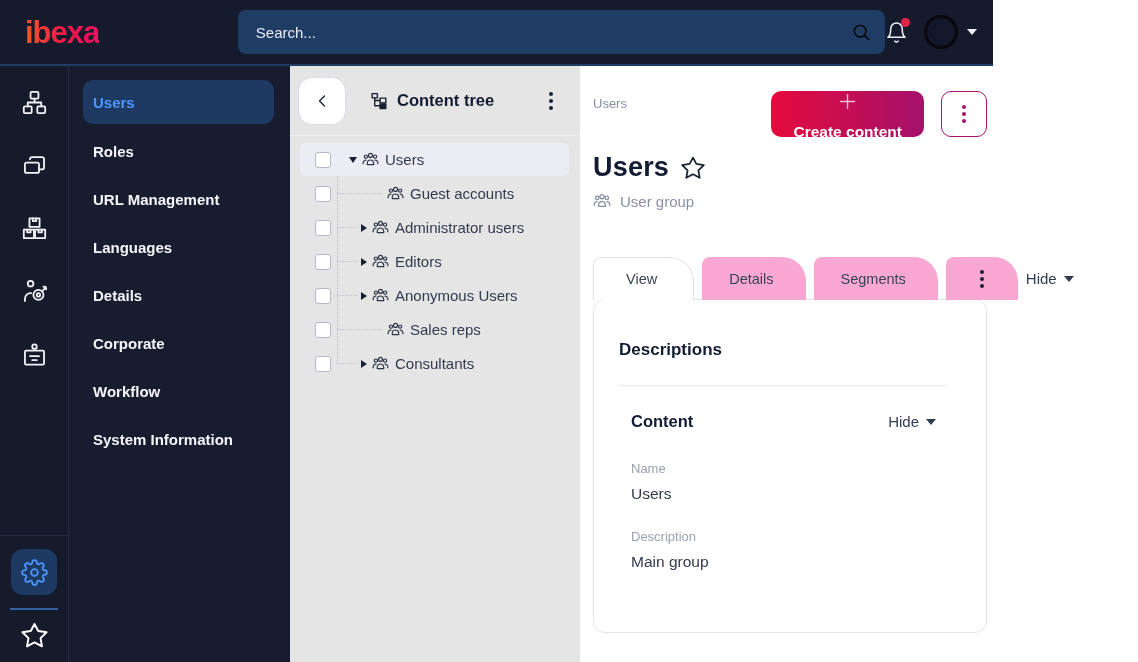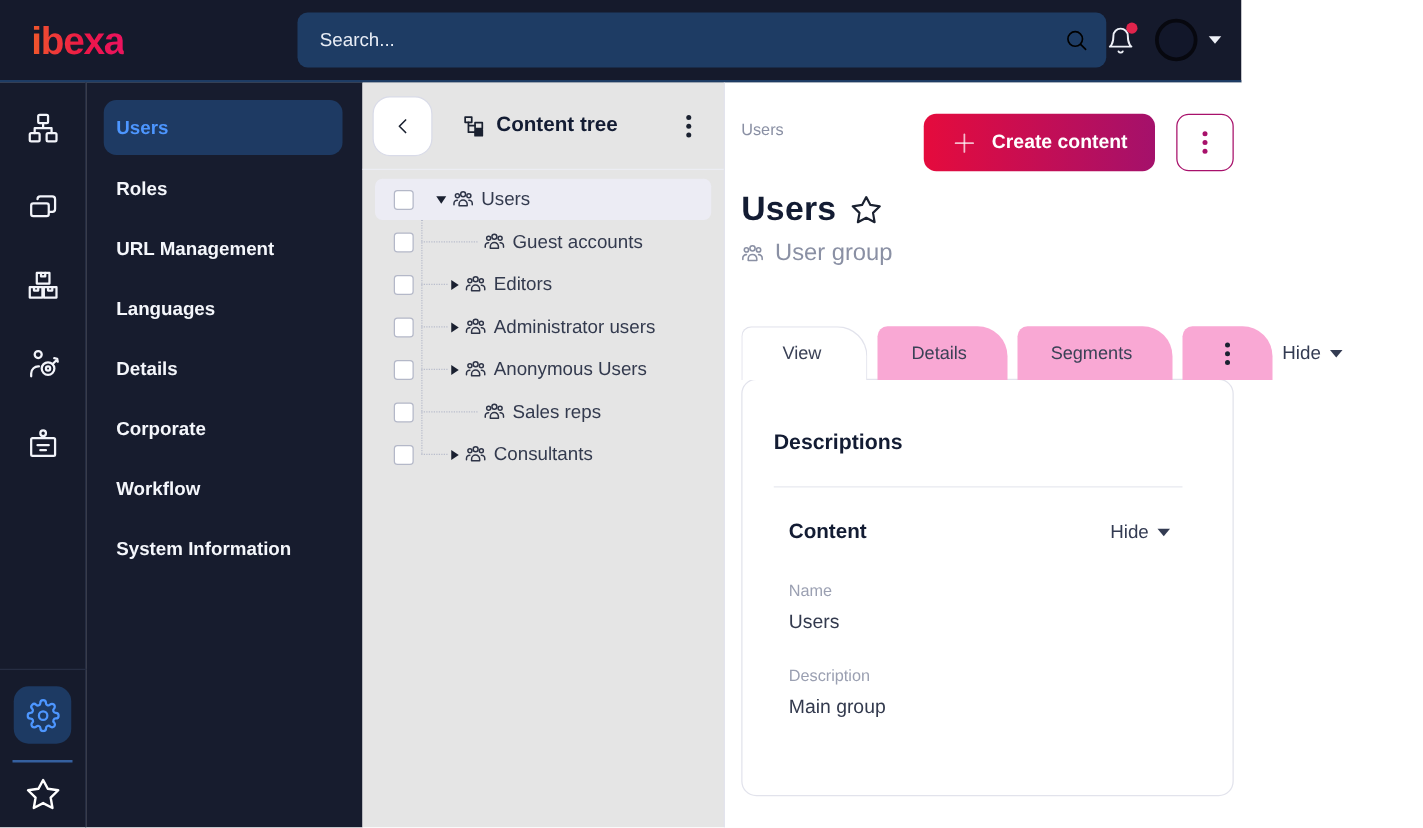--- a/index.html
+++ b/index.html
@@ -97,32 +97,32 @@
   .grp-icon { width:17px; height:17px; color:#2e3447; margin-left:5px; flex-shrink:0; }
   .tree-label { margin-left:6px; font-size:15px; color:#333a4e; white-space:nowrap; }
 
   
   .main { flex:1; min-width:0; background:#fff; padding:0 6px 0 13px; }
   .main-header { display:flex; align-items:flex-start; margin-top:25px; }
   .breadcrumb { font-size:13px; color:#8a90a4; margin-top:5px; cursor:pointer; }
   .header-actions { margin-left:auto; display:flex; align-items:center; }
   .create-btn { height:46px; padding:0 22px; border:none; border-radius:10px;
     background:linear-gradient(90deg,#e50b3d,#a4116b); color:#fff; font-size:15.5px; font-weight:600;
-    display:flex; align-items:center; gap:11px; cursor:pointer; font-family:inherit; }
+    display:flex; align-items:center; gap:11px; cursor:pointer; font-family:inherit;flex-direction:column; }
   .plus-icon { display:flex; }
   .kebab-btn { width:46px; height:46px; margin-left:17px; border-radius:10px; border:1px solid #a8116b;
     background:#fff; color:#a8116b; display:flex; align-items:center; justify-content:center; cursor:pointer; }
 
   .title-row { display:flex; align-items:center; margin-top:15px; }
   .page-title { font-size:27px; font-weight:700; color:#131c33; margin:0; letter-spacing:0.2px; }
   .bookmark-star { margin-left:11px; color:#1a2130; cursor:pointer; display:flex; }
   .bookmark-star svg { width:26px; height:26px; }
   .meta-row { display:flex; align-items:center; gap:9px; margin-top:9px; color:#8a90a4; }
   .meta-row .grp-icon { color:#8a90a4; margin-left:0; width:18px; height:18px; }
-  .meta-label { font-size:19px; }
+  .meta-label { font-size:15px; }
 
   .tabs-row { display:flex; align-items:flex-end; margin-top:47px; position:relative; z-index:2; margin-bottom:-1px; }
   .tab { height:43px; display:flex; align-items:center; padding:0 32px 0 27px;
     background:#f9a8d4; border-radius:8px 24px 0 0; margin-right:8px;
     font-size:14.5px; color:#3a4156; cursor:pointer; }
   .tab.active { background:#fff; border:1px solid #e2e3ec; border-bottom:none; padding:0 36px 0 32px; }
   .tab.kebab-tab { padding:0 34px; color:#1a2130; }
   .hide-toggle { margin-left:auto; align-self:center; display:flex; align-items:center; gap:7px;
     font-size:15px; color:#333b52; cursor:pointer;text-align:center; }
   .hide-tri { width:0; height:0; border-left:5px solid transparent; border-right:5px solid transparent;
@@ -303,31 +303,31 @@
           <span class="tree-label">Guest accounts</span>
         </div>
 
         <div class="tree-row">
           <span class="cb"></span>
           <span class="dotline short"></span>
           <span class="tri-right"></span>
           <svg class="grp-icon" viewBox="0 0 20 20">
               <use href="#icon-group"></use>
             </svg>
-          <span class="tree-label">Editors</span>
+          <span class="tree-label">Administrator users</span>
         </div>
 
         <div class="tree-row">
           <span class="cb"></span>
           <span class="dotline short"></span>
           <span class="tri-right"></span>
           <svg class="grp-icon" viewBox="0 0 20 20">
               <use href="#icon-group"></use>
             </svg>
-          <span class="tree-label">Administrator users</span>
+          <span class="tree-label">Editors</span>
         </div>
 
         <div class="tree-row">
           <span class="cb"></span>
           <span class="dotline short"></span>
           <span class="tri-right"></span>
           <svg class="grp-icon" viewBox="0 0 20 20">
               <use href="#icon-group"></use>
             </svg>
           <span class="tree-label">Anonymous Users</span>

